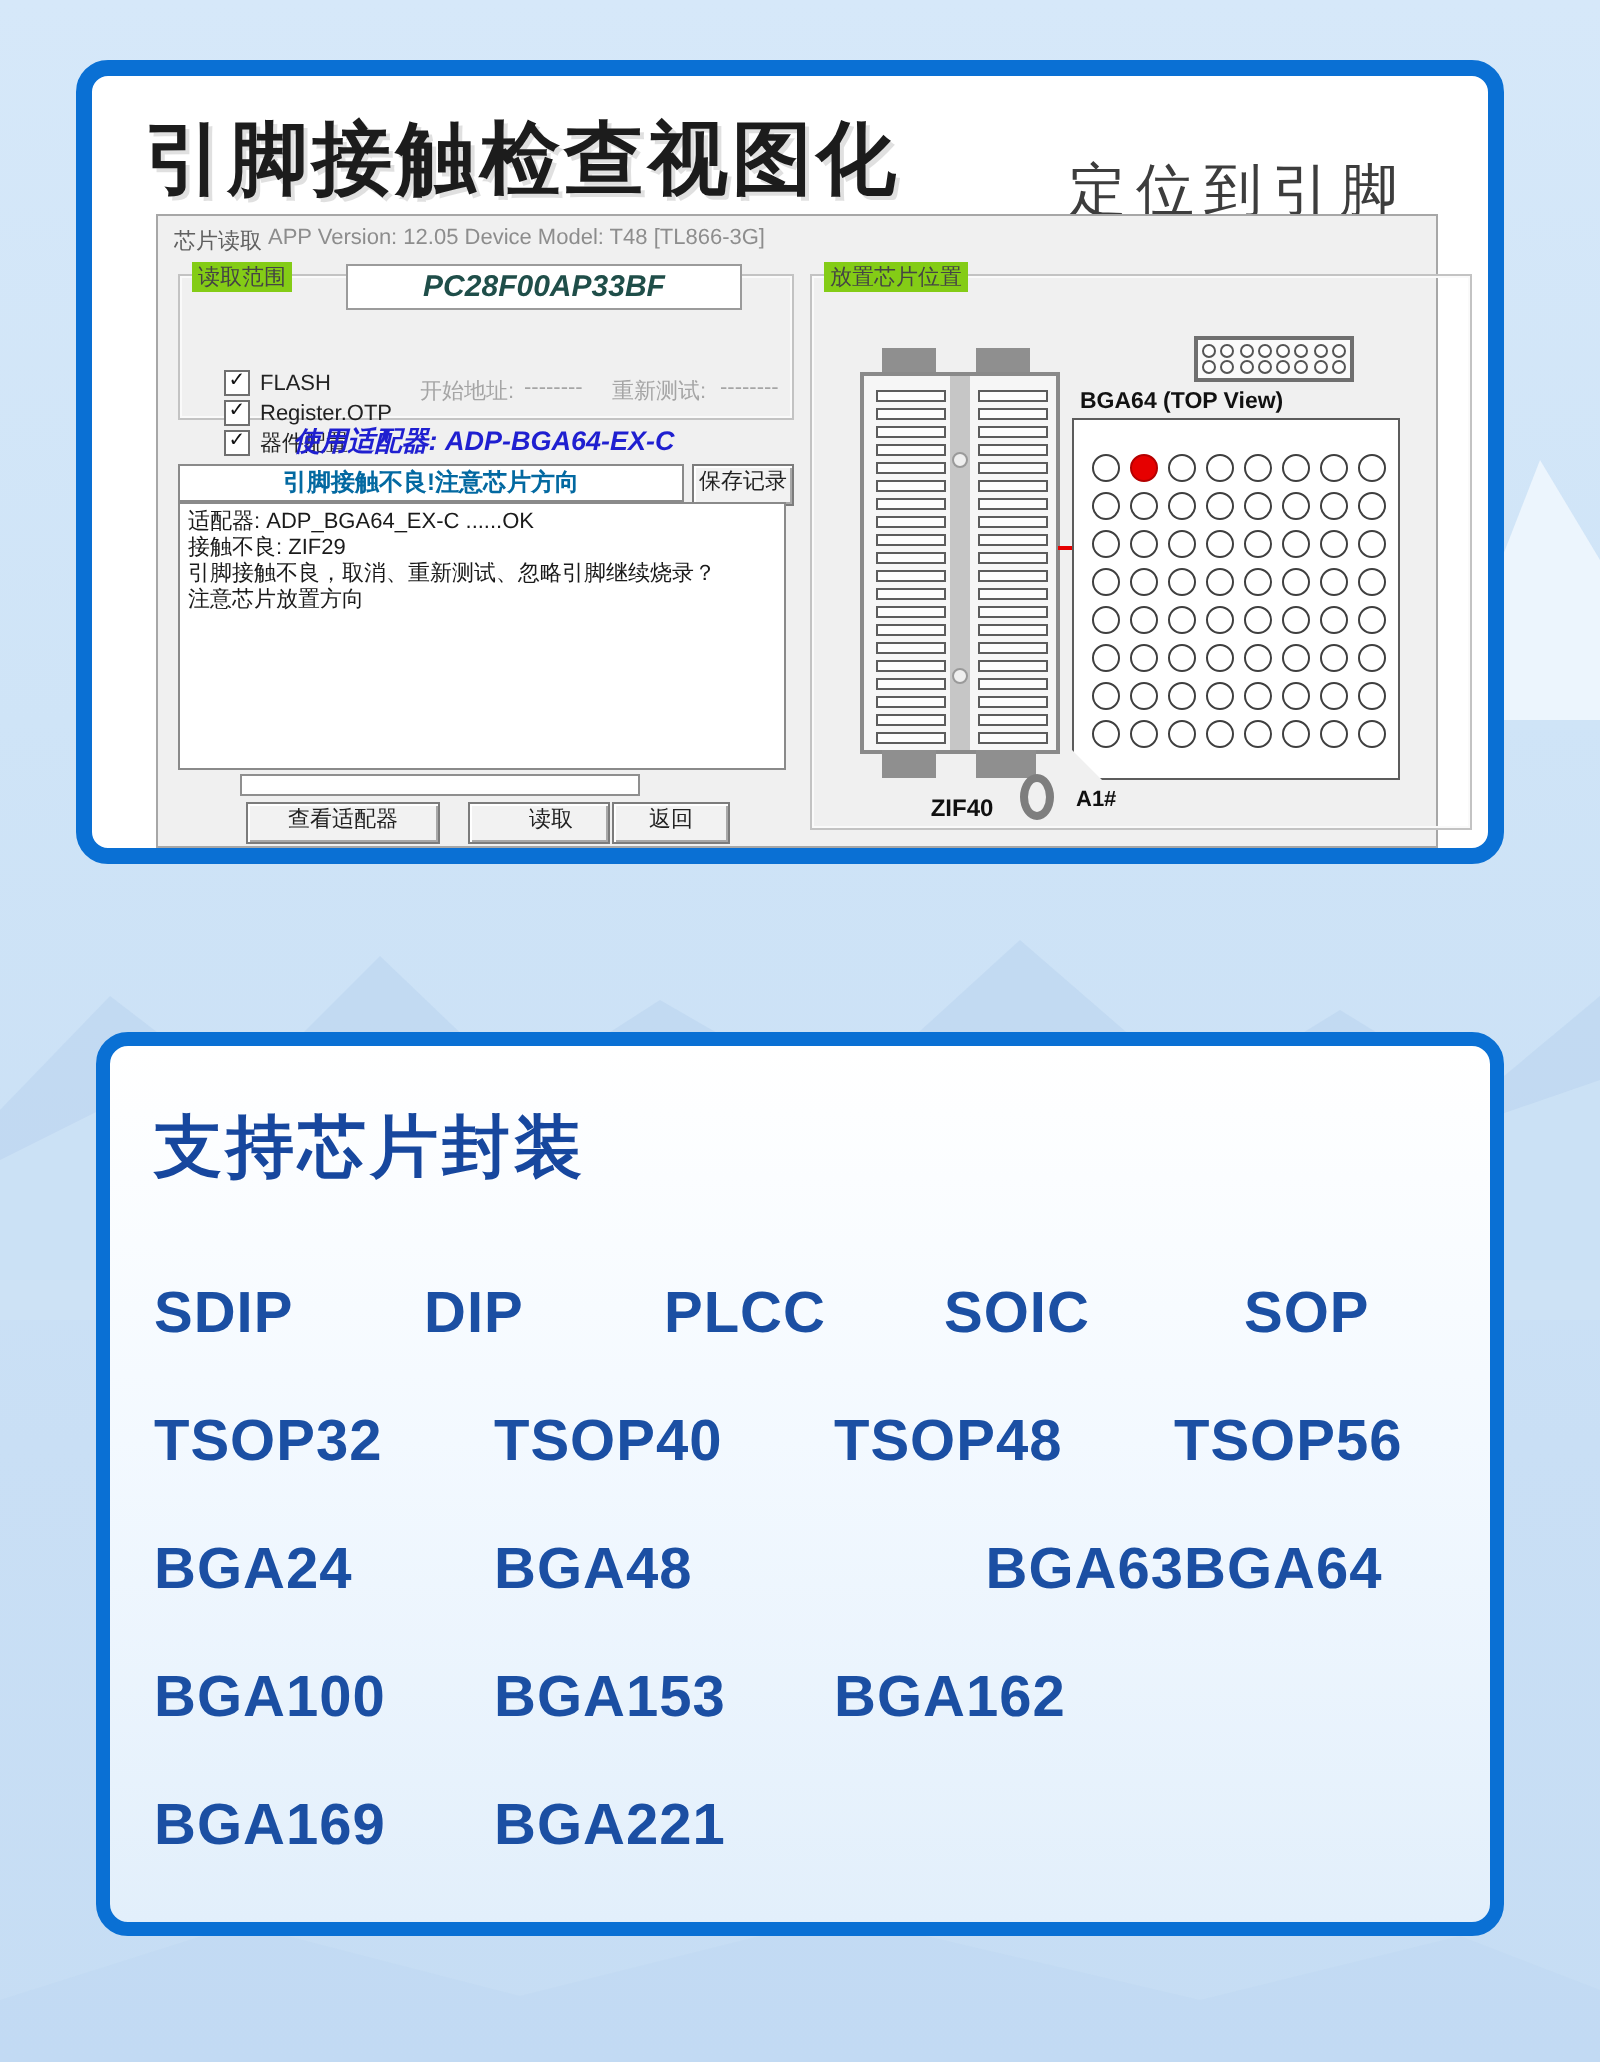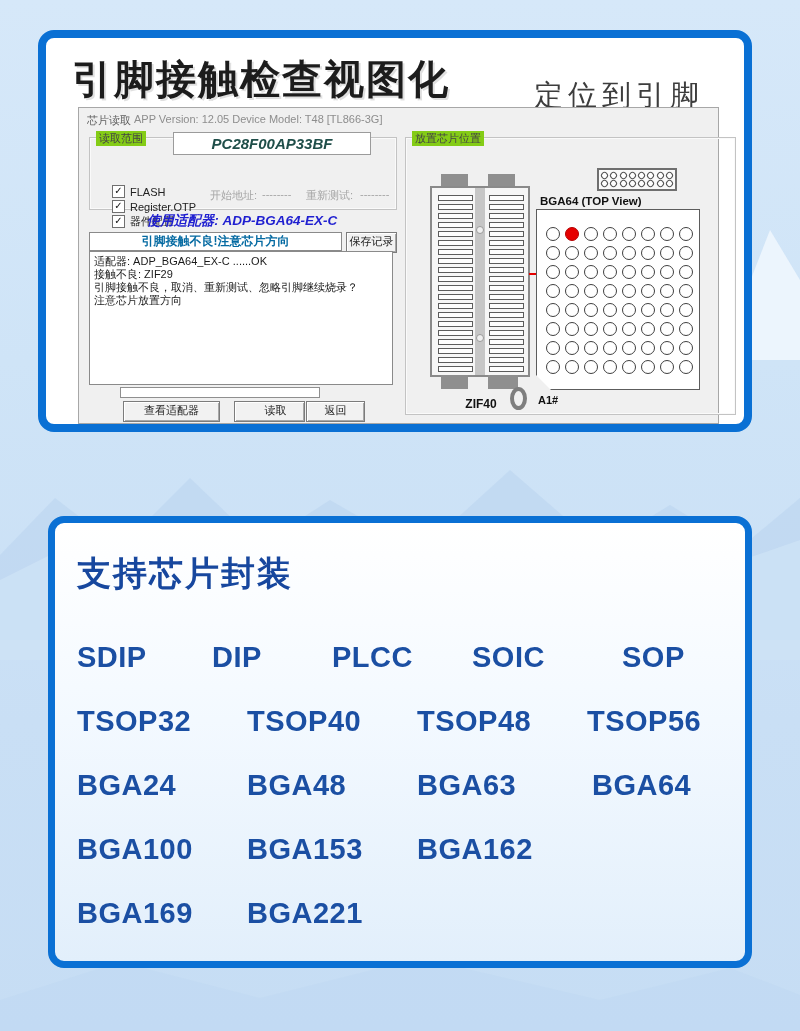--- a/index.html
+++ b/index.html
@@ -331,21 +331,21 @@
       </div>
       <div class="pkg-row">
         <span class="pkg" style="width: 170px;">TSOP32</span>
         <span class="pkg" style="width: 170px;">TSOP40</span>
         <span class="pkg" style="width: 170px;">TSOP48</span>
         <span class="pkg">TSOP56</span>
       </div>
       <div class="pkg-row">
         <span class="pkg" style="width: 170px;">BGA24</span>
         <span class="pkg" style="width: 170px;">BGA48</span>
-        <span class="pkg" style="width: 175px;">BGA63</span>
+        <span class="pkg" style="width: 175px; text-align: right;">BGA63</span>
         <span class="pkg">BGA64</span>
       </div>
       <div class="pkg-row">
         <span class="pkg" style="width: 170px;">BGA100</span>
         <span class="pkg" style="width: 170px;">BGA153</span>
         <span class="pkg" style="width: 170px;">BGA162</span>
       </div>
       <div class="pkg-row">
         <span class="pkg" style="width: 170px;">BGA169</span>
         <span class="pkg" style="width: 170px;">BGA221</span>

